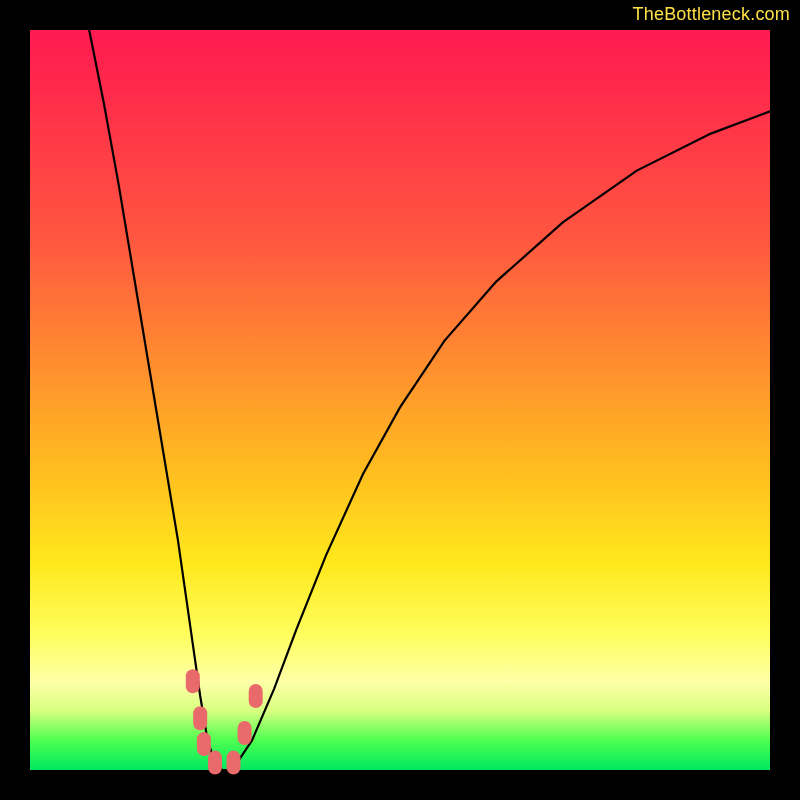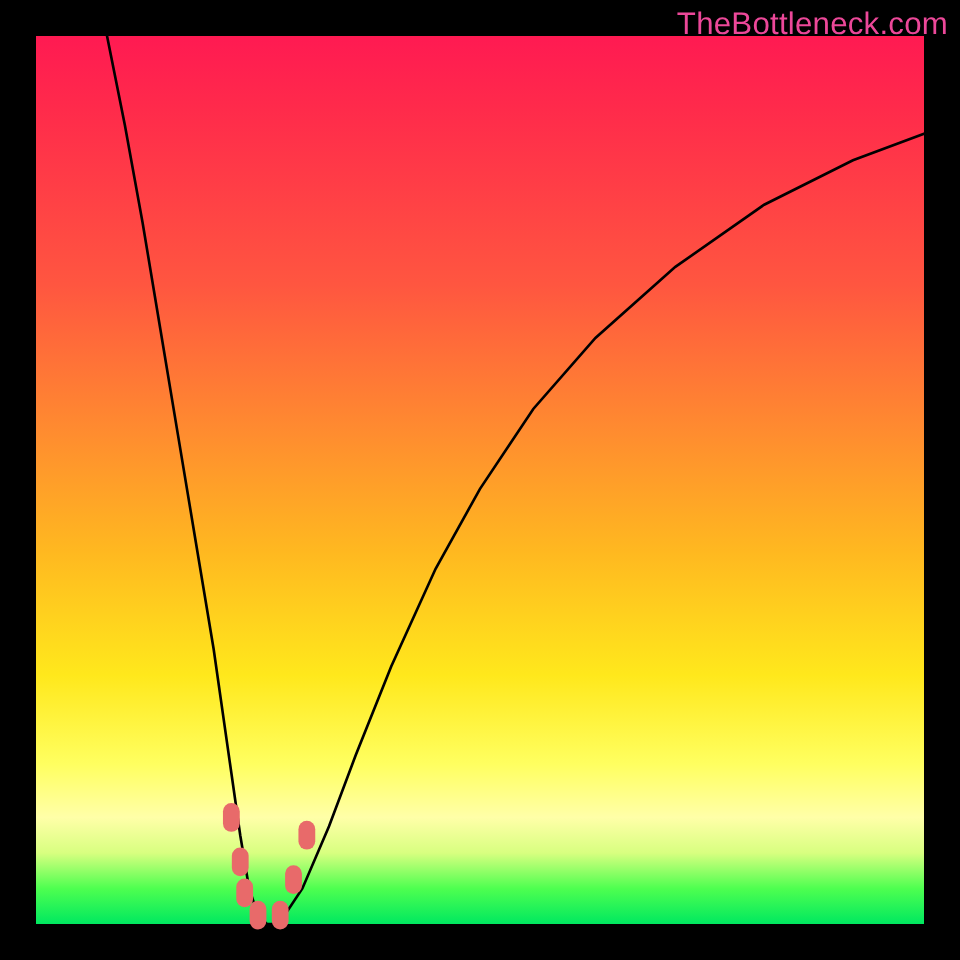--- a/index.html
+++ b/index.html
@@ -36,22 +36,22 @@
       #ffffa8 88%,
       #d8ff80 92%,
       #4eff50 96%,
       #00e860 100%
     );
   }
   .watermark {
     position: absolute;
     top: 4px;
     right: 10px;
-    color: #ec4899;
-    font-size: 26px;
+    color: #fde047;
+    font-size: 18px;
     letter-spacing: 0.2px;
     user-select: none;
   }
   svg.curve {
     position: absolute;
     left: 0; top: 0;
     width: 740px; height: 740px;
     overflow: visible;
   }
 </style>

